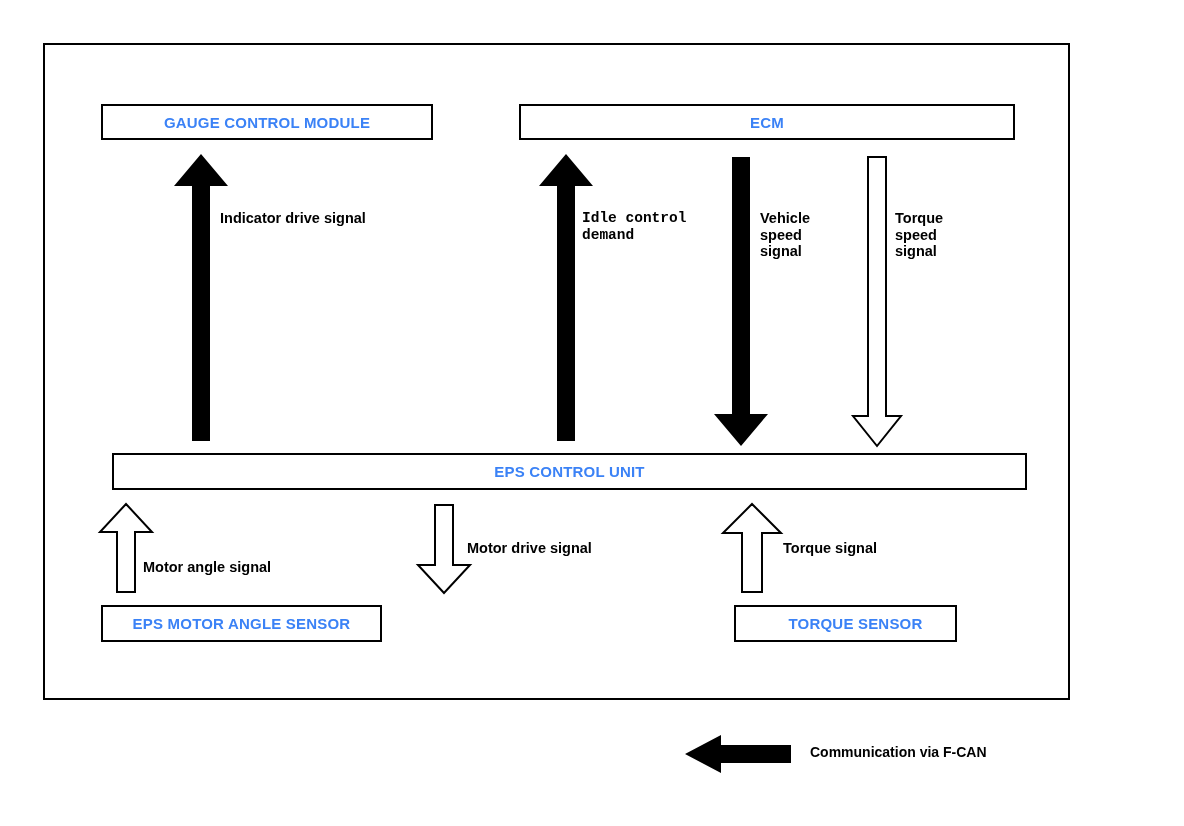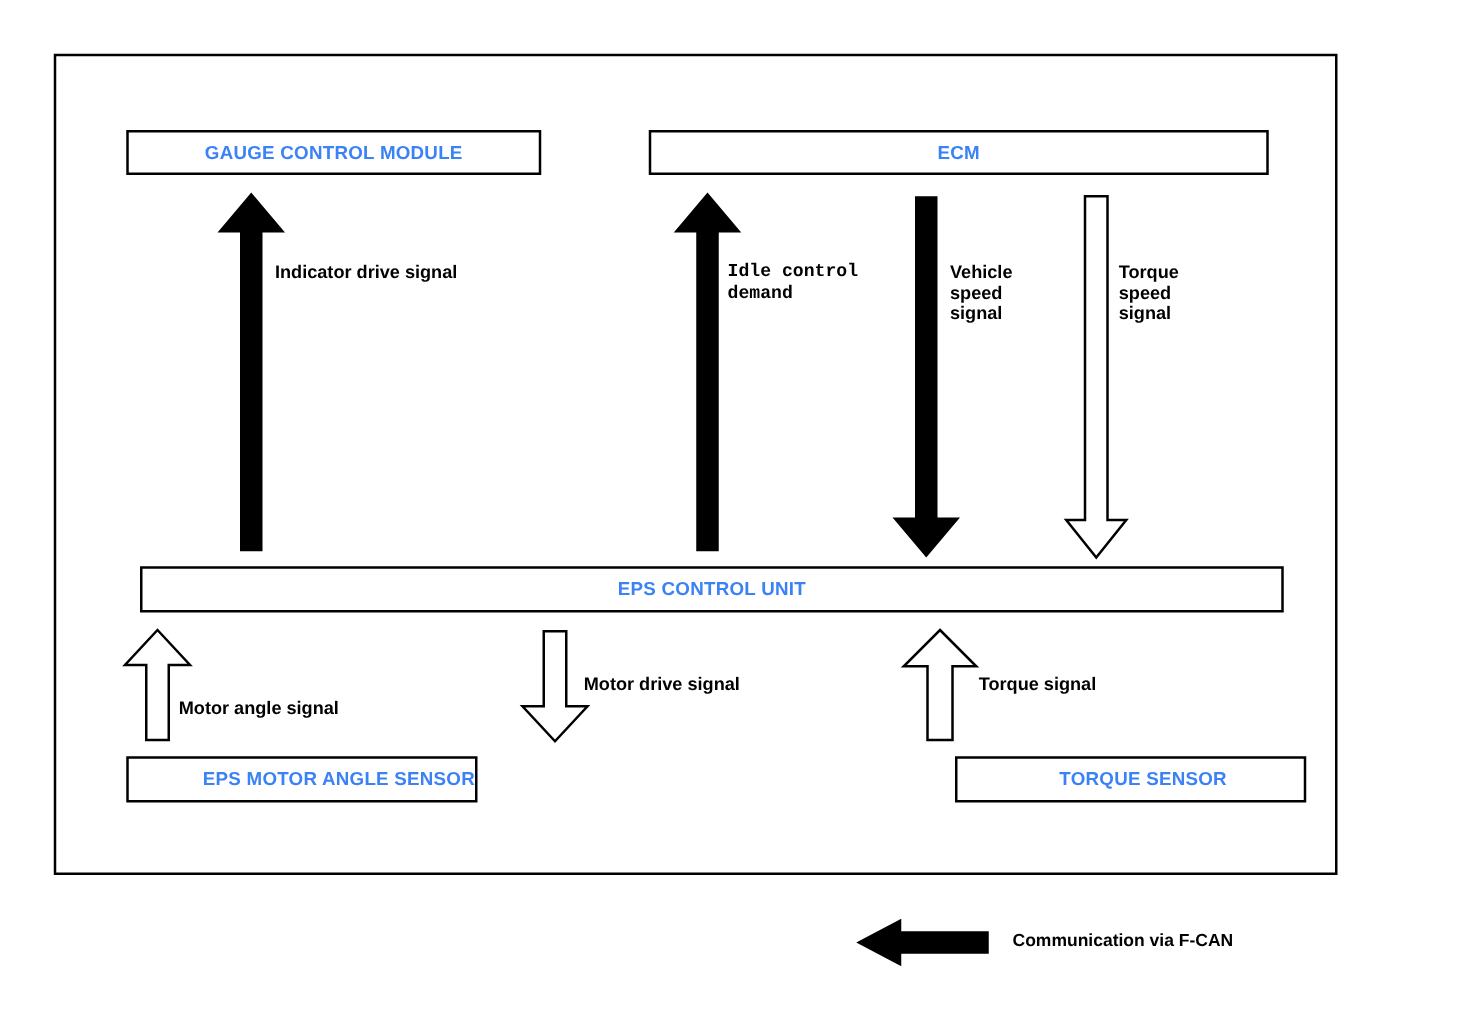--- a/index.html
+++ b/index.html
@@ -48,27 +48,27 @@
   #box-gauge-control-module {
     left: 101px; top: 104px; width: 332px; height: 36px;
   }
   #box-ecm {
     left: 519px; top: 104px; width: 496px; height: 36px;
   }
   #box-eps-control-unit {
     left: 100px; top: 453px; width: 915px; height: 37px; margin-left: 12px;
   }
   #box-eps-motor-angle-sensor {
-    left: 101px; top: 605px; width: 281px; height: 37px; justify-content: flex-end;
+    left: 101px; top: 605px; width: 281px; height: 37px;
   }
   #box-eps-motor {
     left: 419px; top: 605px; width: 279px; height: 37px;
   }
   #box-torque-sensor {
-    left: 764px; top: 605px; width: 281px; height: 37px; padding-left: 20px;
+    left: 734px; top: 605px; width: 223px; height: 37px; padding-left: 20px;
   }
   
   #arrow-layer {
     position: absolute;
     left: 0; top: 0;
     width: 1184px;
     height: 826px;
     pointer-events: none;
   }
   

